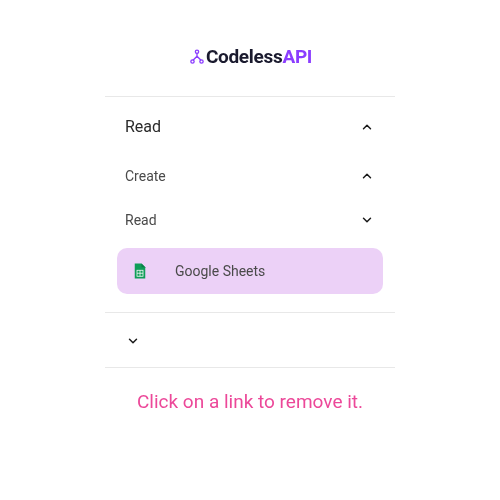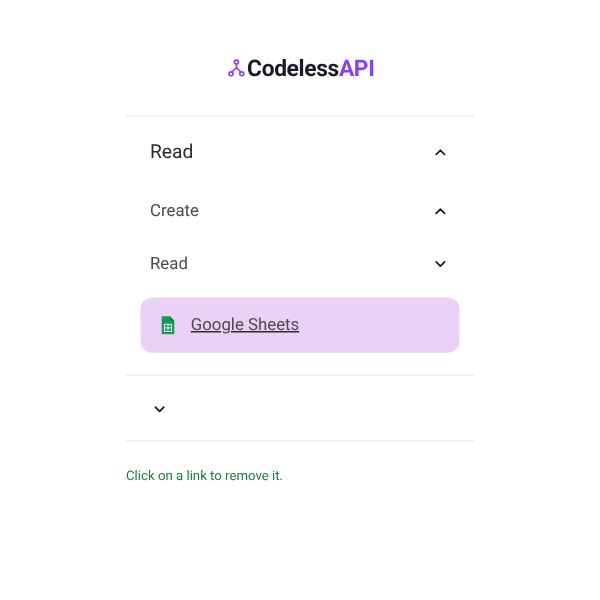--- a/index.html
+++ b/index.html
@@ -82,37 +82,37 @@
       width: 14px;
       height: 14px;
     }
     .item-card {
       margin: 6px 12px 18px 12px;
       background: #ecd1f7;
       border-radius: 10px;
       padding: 14px 14px;
       display: flex;
       align-items: center;
-      gap: 10px;
+      gap: 26px;
       cursor: pointer;
-      text-decoration: underline;
     }
     .item-icon {
       width: 18px;
       height: 18px;
       flex-shrink: 0;
     }
     .item-label {
       font-size: 14px;
       color: #4a4a4a;
     }
     .footer-text {
+      text-align: center;
       padding: 22px 0;
-      font-size: 11px;
-      color: #15803d;
+      font-size: 19px;
+      color: #ec4899;
     }
   </style>
 </head>
 <body>
 
 <div class="container">
 
   <div class="logo-row">
     <span class="logo-icon">
       <svg viewBox="0 0 24 24" fill="none">

